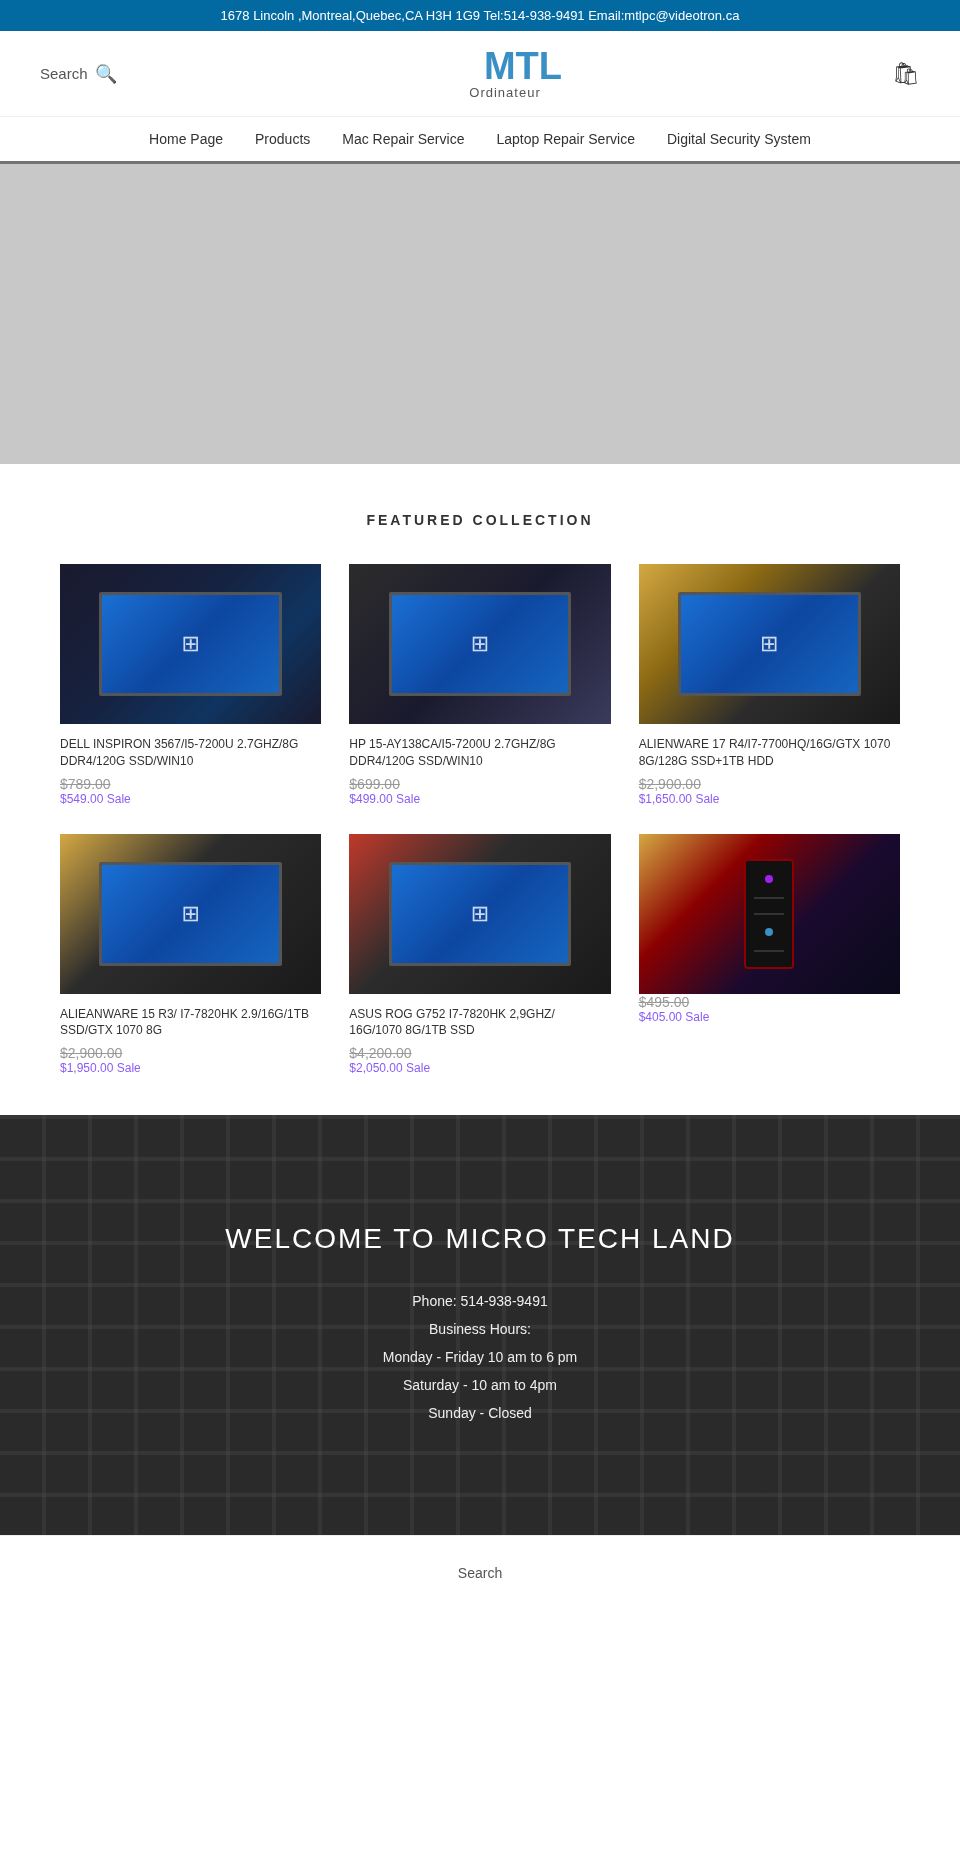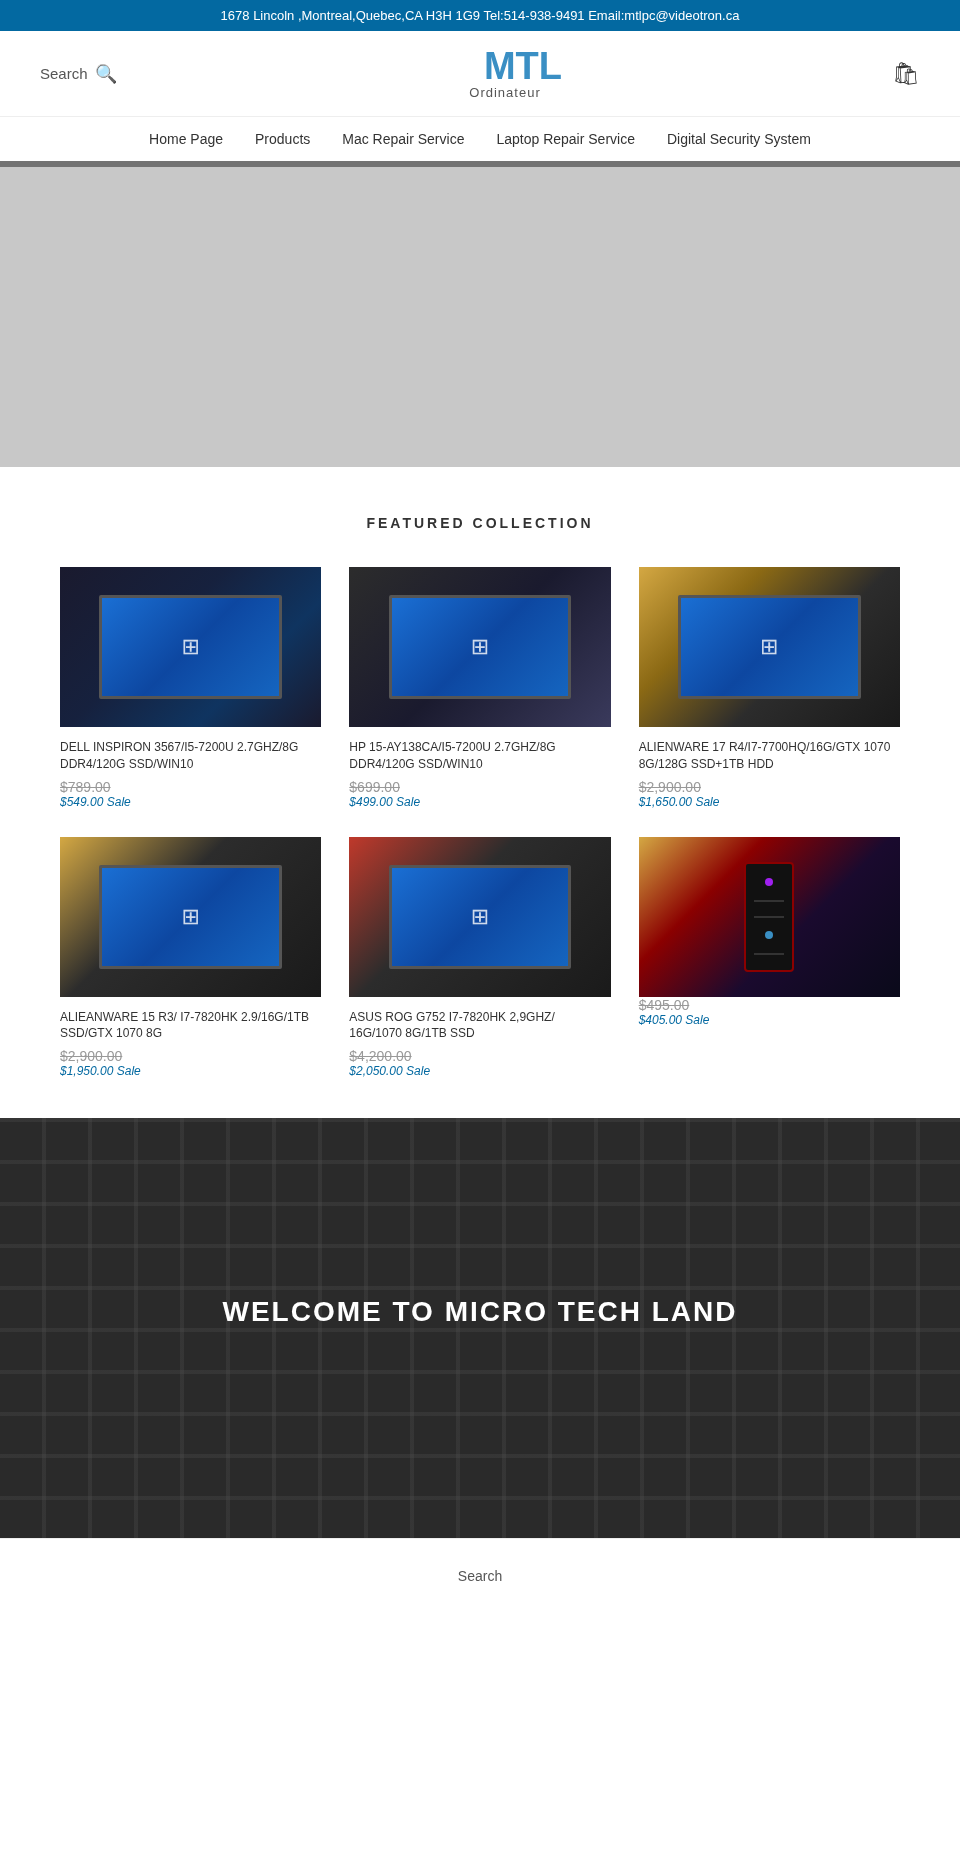--- a/index.html
+++ b/index.html
@@ -47,21 +47,21 @@
       letter-spacing: 1px;
     }
     .cart-icon { font-size: 22px; color: #333; cursor: pointer; }
 
     
     .nav {
       display: flex;
       justify-content: center;
       gap: 32px;
       padding: 14px 0;
-      border-bottom: 6px solid #737373;
+      border-bottom: 3px solid #737373;
     }
     .nav a {
       text-decoration: none;
       color: #333;
       font-size: 14px;
     }
 
     
     .hero {
       width: 100%;
@@ -146,22 +146,21 @@
       line-height: 1.4;
       text-transform: uppercase;
     }
     .price-original {
       font-size: 14px;
       color: #999;
       text-decoration: line-through;
     }
     .price-sale {
       font-size: 12px;
-      color: #0369a1;
-      font-style: italic;
+      color: #8b5cf6;
     }
 
     
     .welcome-section {
       width: 100%;
       min-height: 420px;
       background: linear-gradient(rgba(0,0,0,0.55), rgba(0,0,0,0.55)),
                   linear-gradient(135deg, #2c2c2c 0%, #1a1a2e 30%, #555 60%, #888 100%);
       display: flex;
       flex-direction: column;
@@ -195,21 +194,21 @@
         );
       background-color: #2a2a2a;
       z-index: 0;
     }
     .welcome-content {
       position: relative;
       z-index: 1;
     }
     .welcome-title {
       font-size: 28px;
-      font-weight: bold;
+      font-weight: normal;
       letter-spacing: 2px;
       margin-bottom: 32px;
     }
     .welcome-info {
       font-size: 14px;
       line-height: 2;
       color: #eee;
     }
 
     
@@ -370,18 +369,25 @@
       <div class="price-original">$495.00</div>
       <div class="price-sale">$405.00 Sale</div>
     </div>
 
   </div>
 </section>
 
 <section class="welcome-section">
   <div class="welcome-content">
     <h2 class="welcome-title">WELCOME TO MICRO TECH LAND</h2>
+    <div class="welcome-info">
+      <div>Phone: 514-938-9491</div>
+      <div>Business Hours:</div>
+      <div>Monday - Friday 10 am to 6 pm</div>
+      <div>Saturday - 10 am to 4pm</div>
+      <div>Sunday - Closed</div>
+    </div>
   </div>
 </section>
 
 <footer class="footer-search">
   <a href="#">Search</a>
 </footer>
 
 </body></html>

